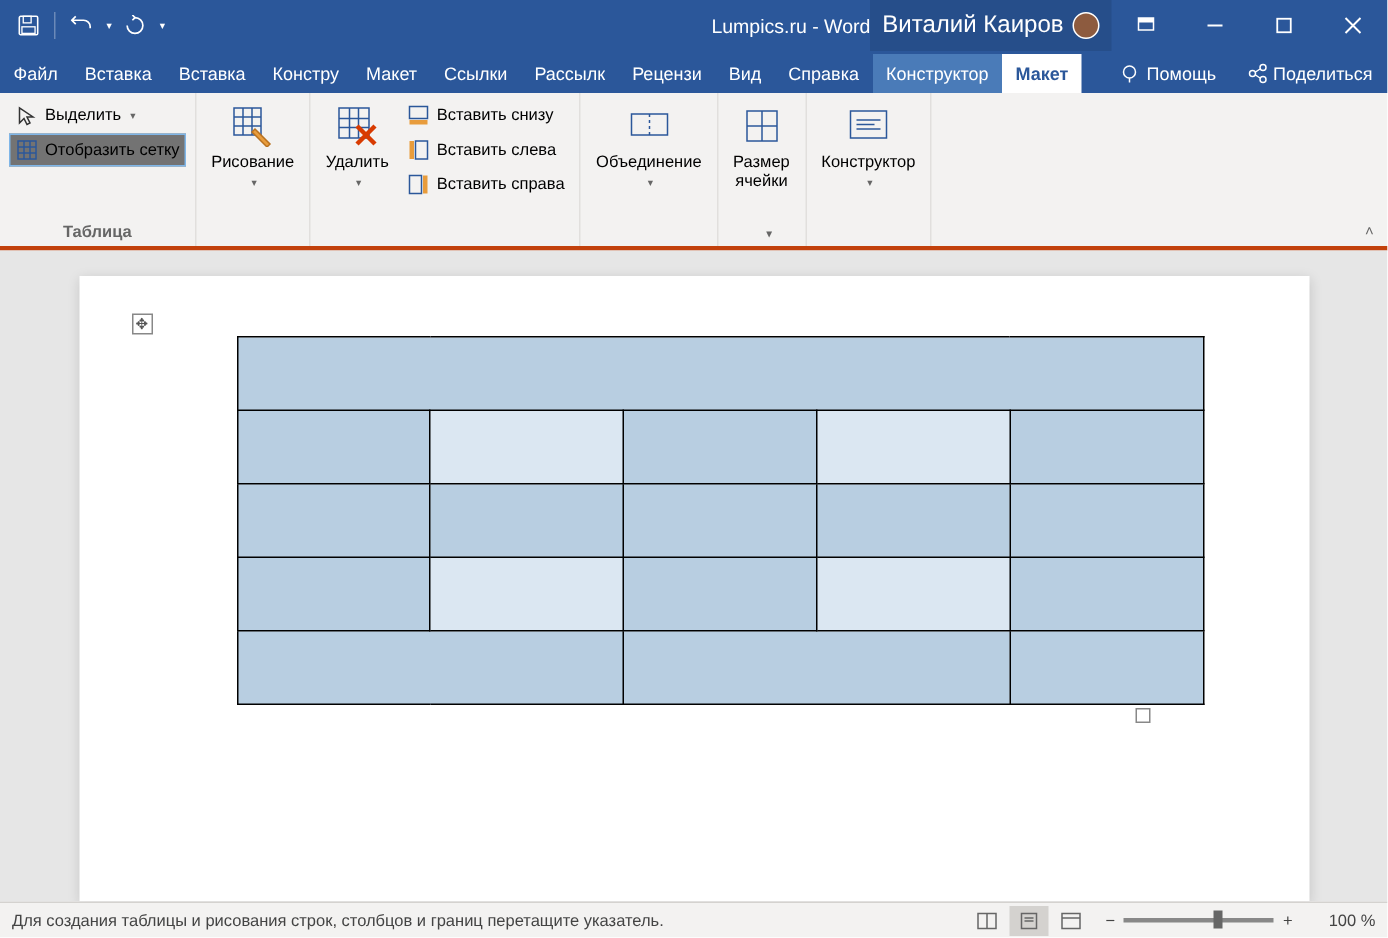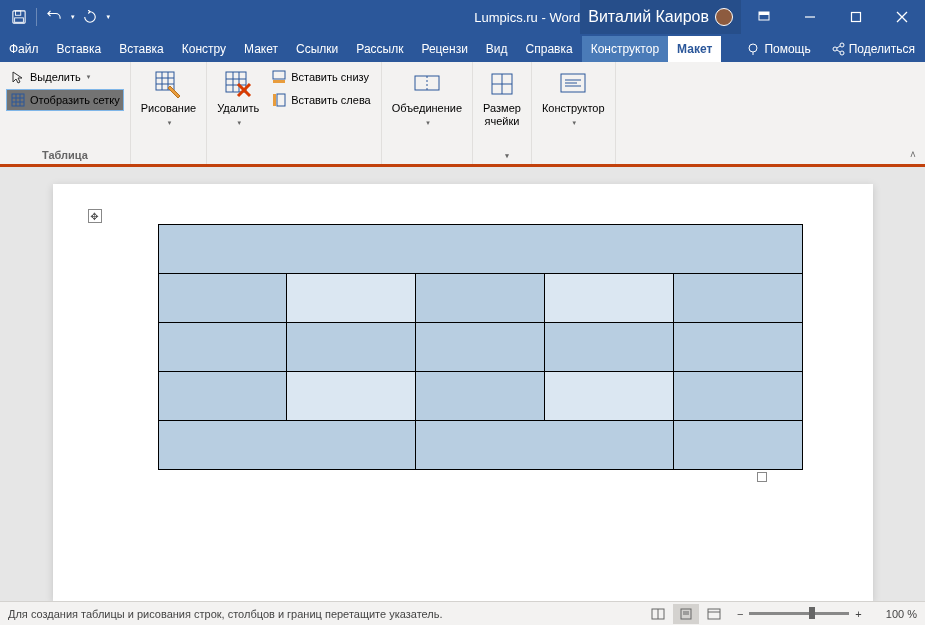--- a/index.html
+++ b/index.html
@@ -216,20 +216,29 @@
         </div>
         <div class="rbtn-sm">
           <span class="rbtn-sm-icon">
               <svg width="14" height="14">
                 <rect x="5" y="1" width="8" height="12" fill="none" stroke="#2b579a"></rect>
                 <rect x="1" y="1" width="3" height="12" fill="#e89c3c"></rect>
               </svg>
             </span>
           <span>Вставить слева</span>
         </div>
+        <div class="rbtn-sm">
+          <span class="rbtn-sm-icon">
+              <svg width="14" height="14">
+                <rect x="1" y="1" width="8" height="12" fill="none" stroke="#2b579a"></rect>
+                <rect x="10" y="1" width="3" height="12" fill="#e89c3c"></rect>
+              </svg>
+            </span>
+          <span>Вставить справа</span>
+        </div>
       </div>
     </div>
   </div>
 
   <div class="rgroup">
     <div class="rgroup-body">
       <div class="rbtn-lg">
         <div class="rbtn-lg-icon">
             <svg width="28" height="28">
               <rect x="2" y="6" width="24" height="14" fill="none" stroke="#2b579a"></rect>

